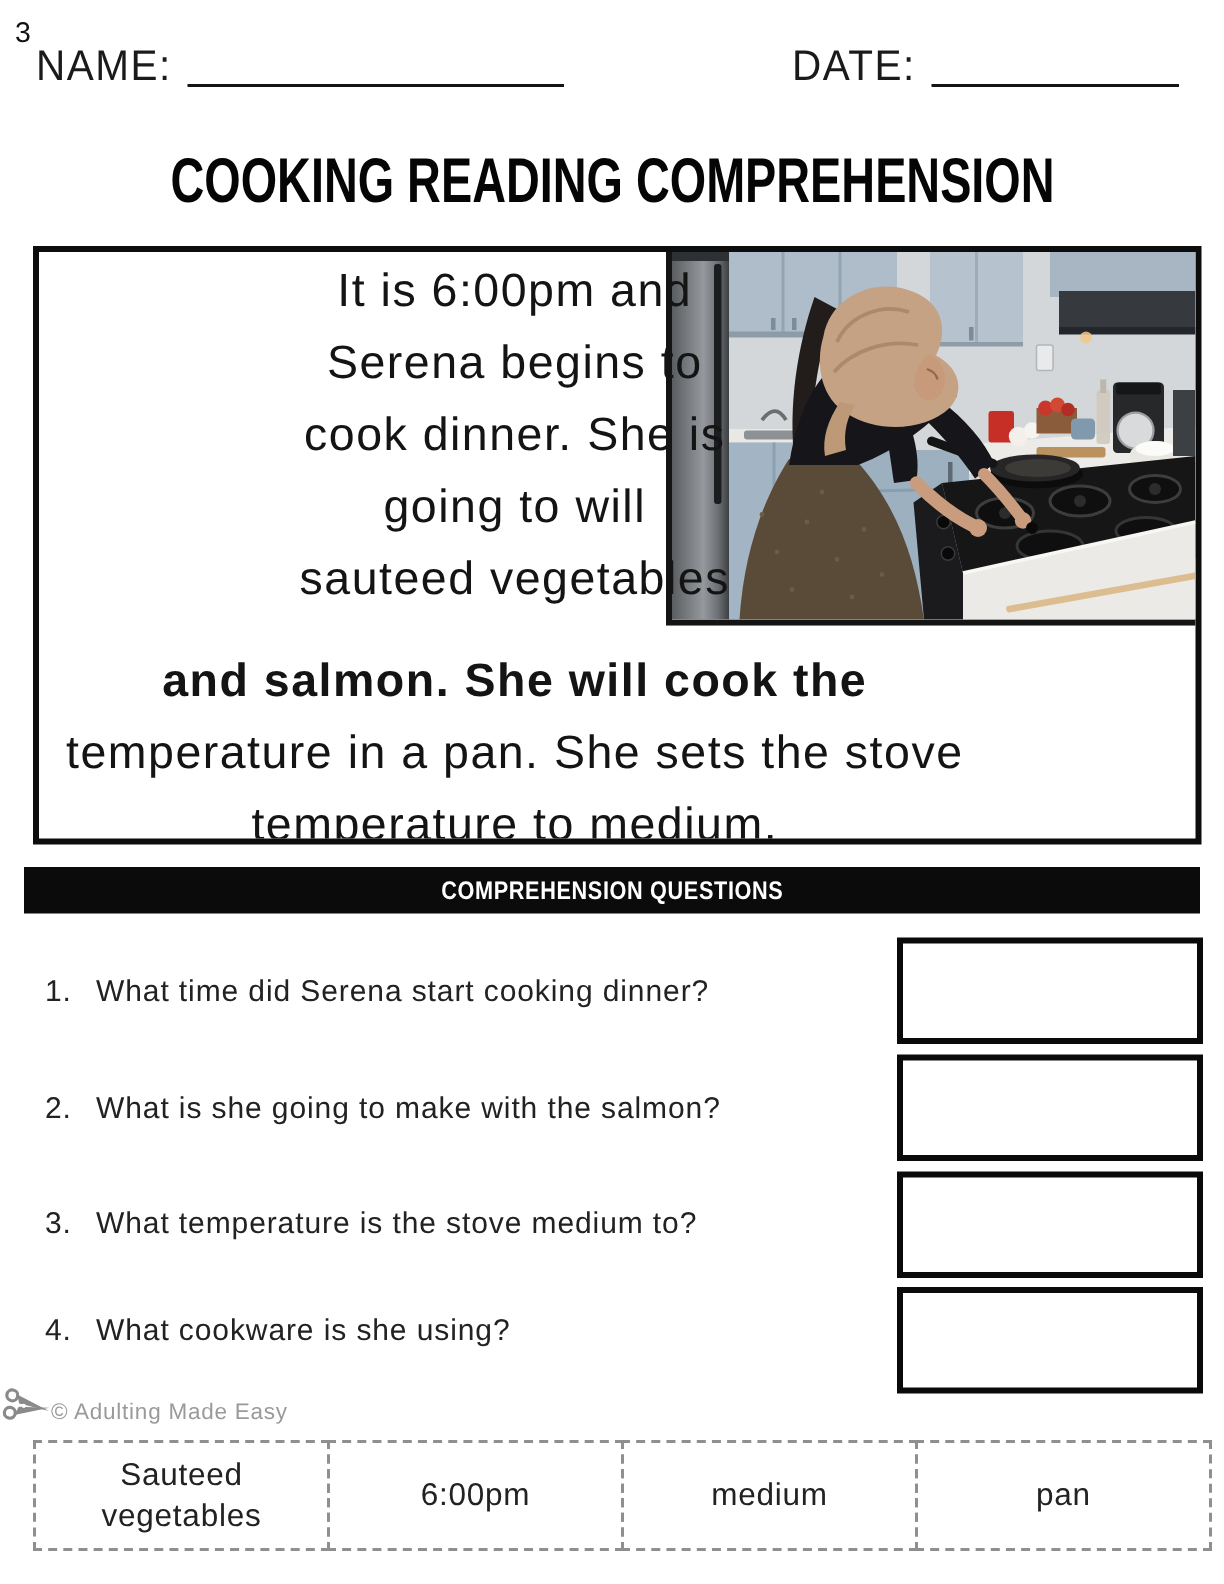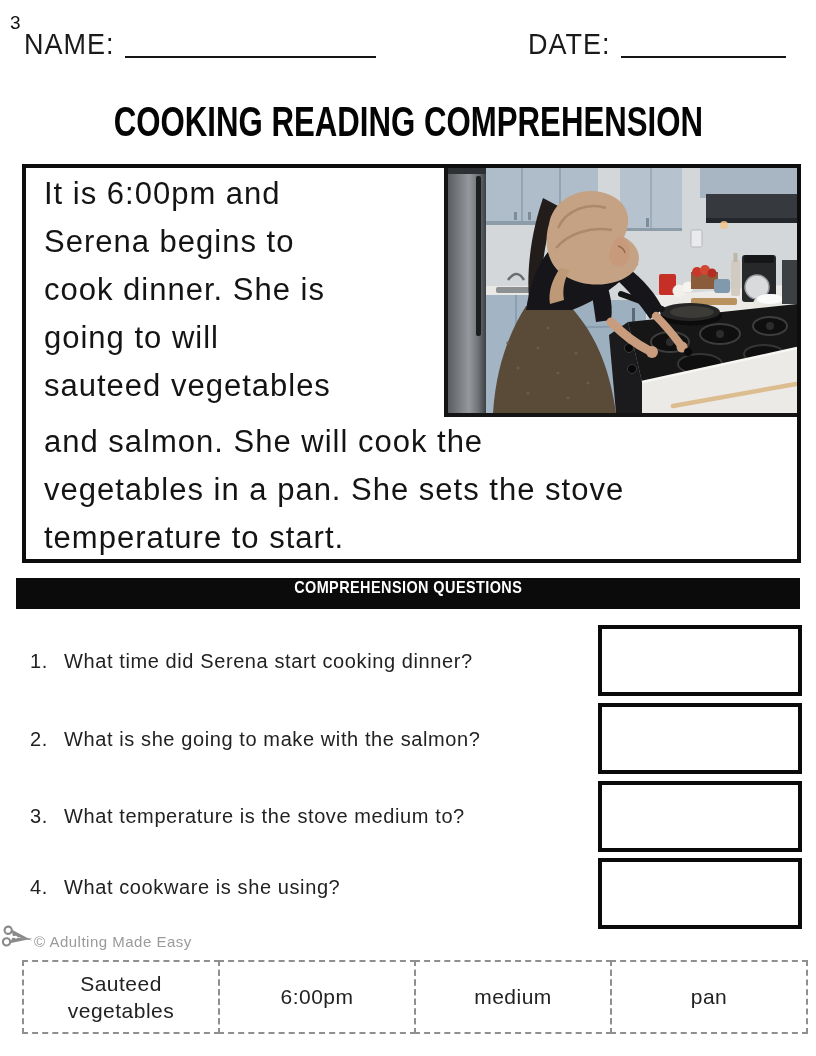--- a/index.html
+++ b/index.html
@@ -12,23 +12,23 @@
   .fill-label{font-size:27px;font-weight:400;letter-spacing:1px;transform:scaleY(1.06);transform-origin:left bottom;white-space:nowrap;}
   .fill-line{flex:1;border-bottom:2.5px solid #151515;margin-left:10px;margin-bottom:3px;height:1px;}
   .name-group{left:24px;top:30px;width:352px;}
   .date-group{left:528px;top:30px;width:258px;text-align:center;}
   .title{position:absolute;left:0;top:100px;width:816px;text-align:center;}
   .title span{display:inline-block;font-size:39px;font-weight:bold;letter-spacing:0px;transform:scale(0.8,1.08);white-space:nowrap;color:#050505;}
   .passage-box{position:absolute;left:22px;top:164px;width:779px;height:399px;border:4px solid #0d0d0d;box-sizing:border-box;background:#fff;overflow:hidden;}
   .passage-photo{position:absolute;top:-4px;right:-4px;width:357px;height:253px;border:4px solid #141414;box-sizing:border-box;background:#d4d7da;}
   .passage-photo svg{display:block;}
   .passage-text{position:absolute;left:18px;top:2px;font-size:31px;letter-spacing:1px;line-height:48px;color:#141414;}
-  .pline{white-space:nowrap;}
-  .pline.gap{margin-top:8px;}
-  .q-bar{position:absolute;left:16px;top:578px;width:784px;height:31px;background:#0b0b0b;display:flex;justify-content:center;}
+  .pline{white-space:nowrap;text-align:center;}
+  .pline.gap{margin-top:20px;font-weight:bold;}
+  .q-bar{position:absolute;left:16px;top:578px;width:784px;height:31px;background:#0b0b0b;display:flex;align-items:center;justify-content:center;}
   .q-bar span{color:#ffffff;font-size:17px;font-weight:bold;letter-spacing:0.5px;transform:scaleX(0.85);white-space:nowrap;}
   .q-row{position:absolute;left:30px;width:540px;display:flex;font-size:20px;letter-spacing:0.6px;color:#222;}
   .q-num{width:34px;flex:0 0 34px;}
   .q-row.q1{top:650px;}
   .q-row.q2{top:728px;}
   .q-row.q3{top:805px;}
   .q-row.q4{top:876px;}
   .answer-box{position:absolute;left:598px;width:204px;height:71px;border:4.5px solid #0a0a0a;box-sizing:border-box;background:#fff;}
   .answer-box.a1{top:625px;}
   .answer-box.a2{top:703px;}
@@ -175,22 +175,22 @@
       <circle cx="240" cy="184" r="4" fill="#0a0a0a"></circle>
     </svg>
   </div>
   <div class="passage-text">
     <div class="pline">It is 6:00pm and</div>
     <div class="pline">Serena begins to</div>
     <div class="pline">cook dinner.  She is</div>
     <div class="pline">going to will</div>
     <div class="pline">sauteed vegetables</div>
     <div class="pline gap">and salmon.  She will cook the</div>
-    <div class="pline">vegetables in a pan.  She sets the stove</div>
-    <div class="pline">temperature to start.</div>
+    <div class="pline">temperature in a pan.  She sets the stove</div>
+    <div class="pline">temperature to medium.</div>
   </div>
 </div>
 
 <div class="q-bar">
   <span>COMPREHENSION QUESTIONS</span>
 </div>
 
 <div class="q-row q1">
   <span class="q-num">1.</span>
   <span>What time did Serena start cooking dinner?</span>

